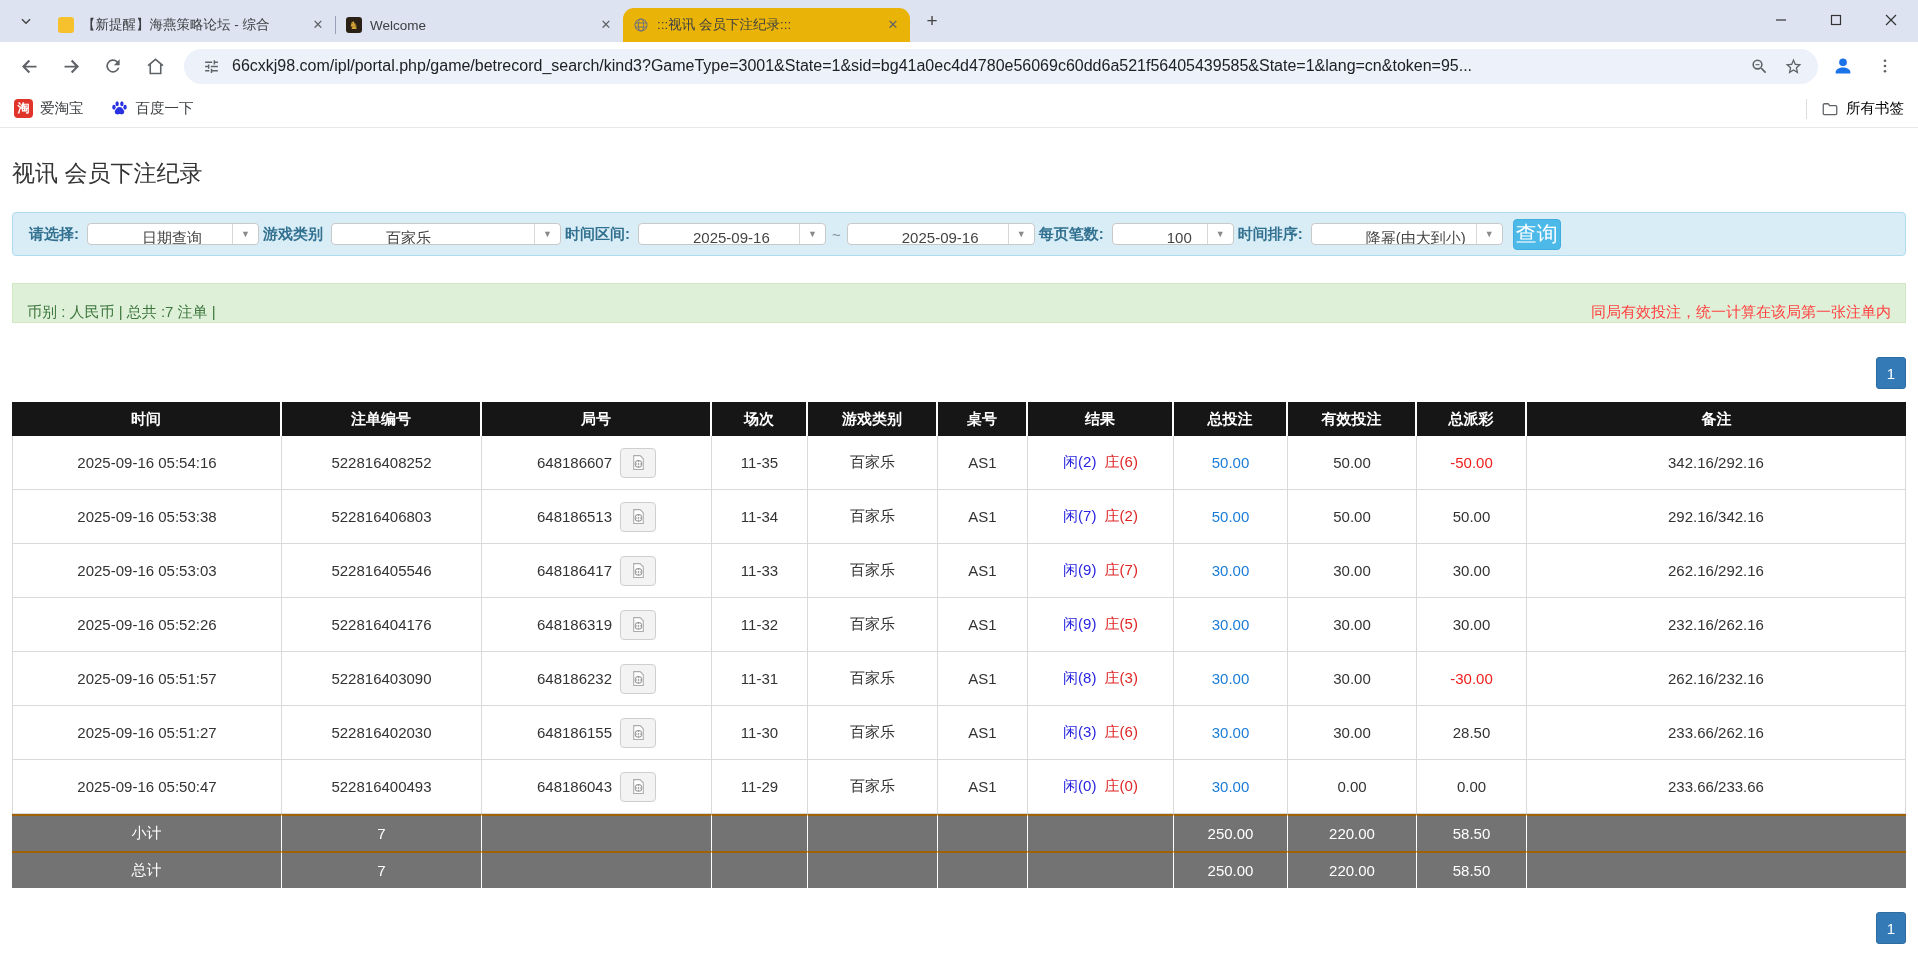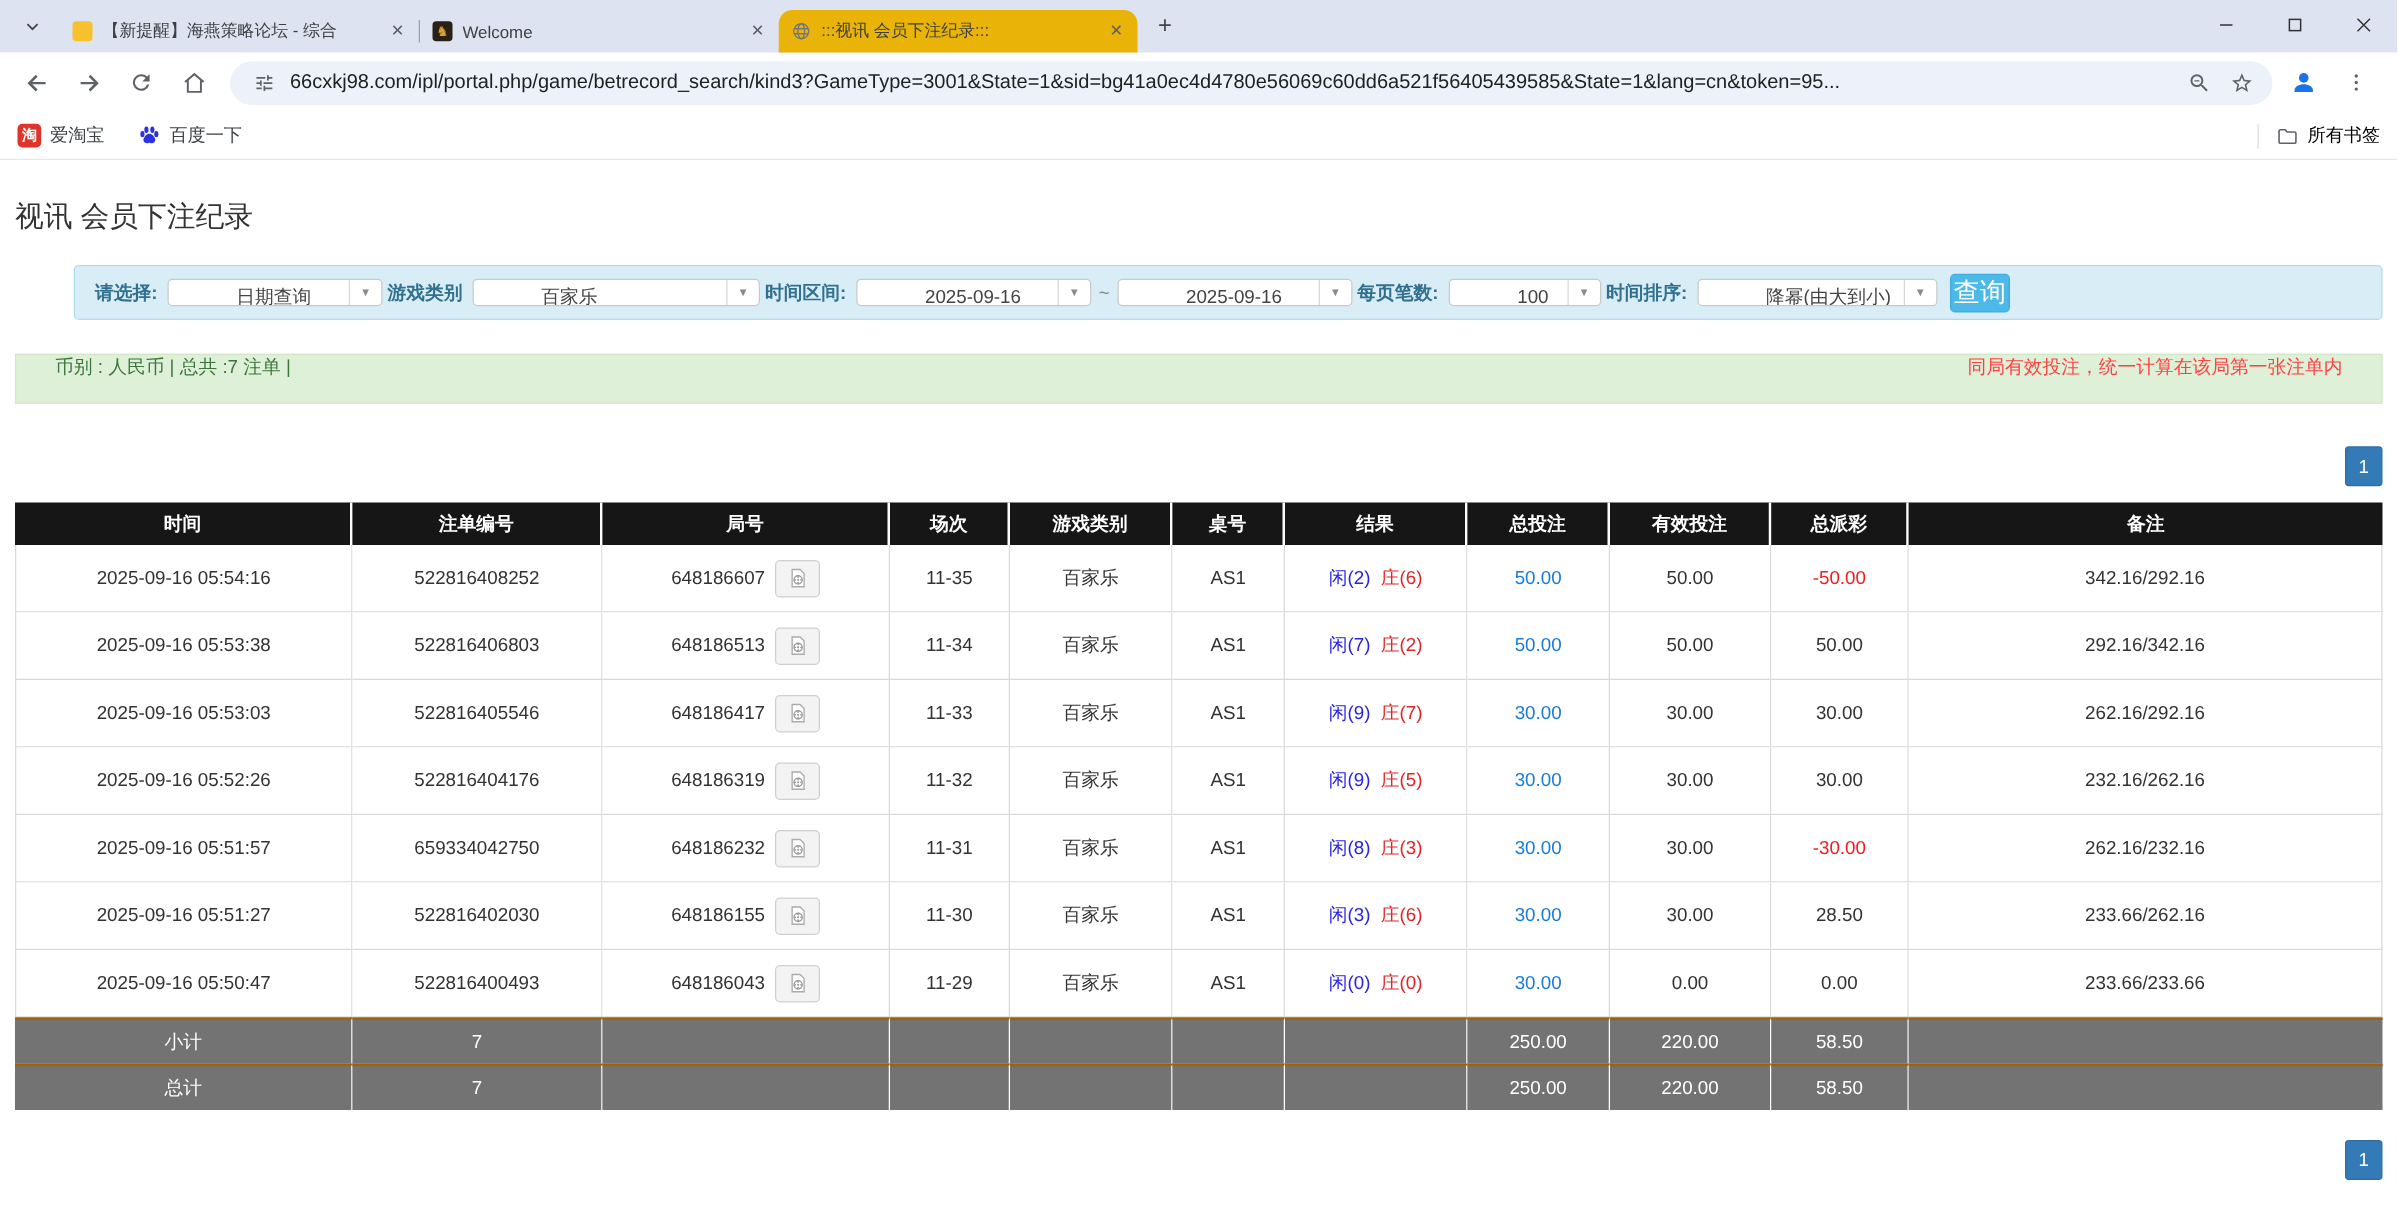--- a/index.html
+++ b/index.html
@@ -33,29 +33,29 @@
   .taobao-ico { background:#e0342b; border-radius:4px; color:#fff; font-size:12px; font-weight:bold; }
   .bookmarks .spacer { flex:1; }
   .bm-divider { width:1px; height:20px; background:#ddd; margin-right:14px; }
   .all-bookmarks { display:flex; align-items:center; font-size:14.5px; color:#000000; border:none; background:transparent; cursor:pointer; }
   .all-bookmarks svg { margin-right:7px; }
 
   
   .page { padding:0 12px; }
   .page-title { margin-top:30px; font-size:23px; font-weight:400; color:#333; height:28px; }
 
-  .filterbar { margin-top:26px; height:44px; background:#d9edf7; border:1px solid #aedcee; border-radius:4px; display:flex; align-items:center; padding:0 12px;margin-left:47px; }
+  .filterbar { margin-top:26px; height:44px; background:#d9edf7; border:1px solid #aedcee; border-radius:4px; display:flex; align-items:center; padding:0 12px; }
   .f-label { color:#31708f; font-weight:bold; font-size:15px; margin:0 8px 0 4px; white-space:nowrap; }
   .combo { height:22px; background:#fff; border:1px solid #c9c9c9; border-radius:4px; display:flex; align-items:stretch; cursor:pointer;padding-left:44px; }
   .combo .val { flex:1; padding:0 10px; line-height:28px; font-size:15px; color:#444; white-space:nowrap; overflow:hidden; }
   .combo .arr { width:26px; border-left:1px solid #d8d8d8; display:flex; align-items:center; justify-content:center; color:#8a8a8a; font-size:9px; }
   .tilde { color:#7a8a94; margin:0 6px; font-size:15px; }
   .search-btn { width:48px; height:31px; margin-left:10px; background:#4cb9e8; border:1px solid #3fadde; border-radius:4px; color:#fff; font-size:21px; cursor:pointer; }
 
-  .infobar { margin-top:27px; height:40px; background:#dff0d8; border:1px solid #d2e8c2; display:flex; align-items:flex-start; justify-content:space-between; padding:0 31px; font-size:15px; }
+  .infobar { margin-top:27px; height:40px; background:#dff0d8; border:1px solid #d2e8c2; display:flex; align-items:flex-end; justify-content:space-between; padding:0 14px; font-size:15px; }
   .info-left { color:#3c763d; }
   .info-right { color:#ff4040; }
 
   .pager-row { display:flex; justify-content:flex-end; margin-top:34px; }
   .pager-row.bottom { margin-top:24px; }
   .page-btn { min-width:30px; height:32px; background:#337ab7; border:1px solid #2e6da4; border-radius:3px; color:#fff; font-size:15px; cursor:pointer; }
 
   table.records { width:1894px; margin-top:13px; border-collapse:separate; border-spacing:0; table-layout:fixed; }
   .records th { background:#161616; color:#fff; font-size:15px; font-weight:bold; height:34px; border-right:2px solid #fdfdfd; text-align:center; }
   .records th:last-child { border-right:none; }
@@ -409,21 +409,21 @@
       <span class="xian">闲(9)</span>
       <span class="zhuang">庄(5)</span>
     </td>
     <td class="link">30.00</td>
     <td>30.00</td>
     <td class="payout">30.00</td>
     <td>232.16/262.16</td>
   </tr>
         <tr>
     <td>2025-09-16 05:51:57</td>
-    <td>659334042750</td>
+    <td>522816403090</td>
     <td>
       <span class="round-cell-inner">
         <span>648186232</span>
         <button class="film-btn">
           <svg width="17" height="17" viewBox="0 0 16 16">
                   <path d="M3.5 1.5h6l3 3v10h-9z" fill="#fff" stroke="#ababab" stroke-width="1"></path>
                   <circle cx="8" cy="9.3" r="3.1" fill="none" stroke="#9a9a9a" stroke-width="1"></circle>
                   <circle cx="8" cy="9.3" r="0.8" fill="#9a9a9a"></circle>
                   <circle cx="8" cy="7.1" r="0.7" fill="#9a9a9a"></circle>
                   <circle cx="8" cy="11.5" r="0.7" fill="#9a9a9a"></circle>

